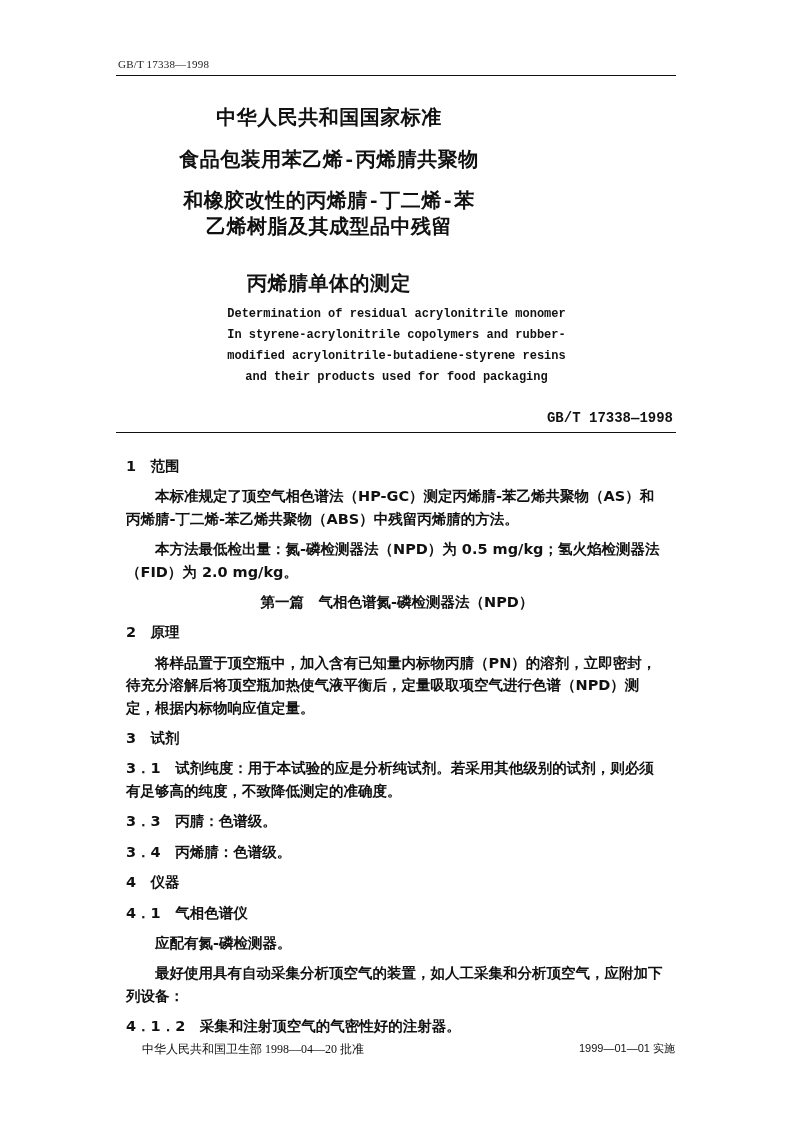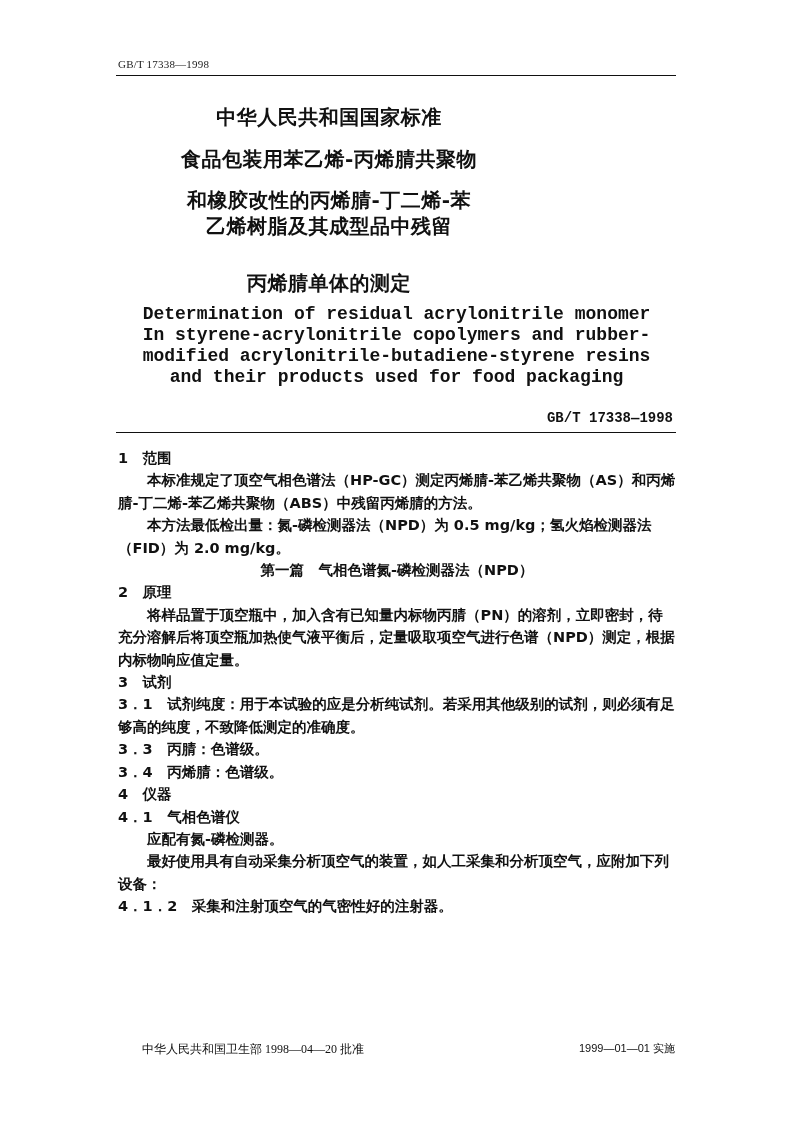--- a/index.html
+++ b/index.html
@@ -1,25 +1,25 @@
 <!DOCTYPE html>
 <html><head>
 <meta charset="utf-8">
 <style>
   html, body { margin: 0; padding: 0; background: #ffffff; }
   body { width: 793px; height: 1122px; position: relative; overflow: hidden; color: #111; font-family: "DejaVu Sans", sans-serif; }
   .abs { position: absolute; }
   .hdr-code { left: 118px; top: 58px; font-family: "Liberation Serif", serif; font-size: 11px; color: #222; letter-spacing: 0.2px; }
   .hdr-rule { left: 116px; top: 75px; width: 560px; height: 0; border-top: 1.5px solid #111; }
-  .cn-title { left: 0; width: 658px; text-align: center; font-size: 20px; font-weight: bold; letter-spacing: 0.5px; }
-  .en-title { left: 0; width: 793px; text-align: center; font-family: "Liberation Mono", monospace; font-weight: bold; font-size: 18px; line-height: 21px; top: 304px; }
+  .cn-title { left: 0; width: 658px; text-align: center; font-size: 20px; font-weight: bold; letter-spacing: 0.5px; font-family: Liberation Mono, monospace; }
+  .en-title { left: 0; width: 793px; text-align: center; font-family: "Liberation Mono", monospace; font-weight: bold; font-size: 12px; line-height: 21px; top: 304px; }
   .std-code { right: 120px; top: 410px; font-family: "Liberation Mono", monospace; font-weight: bold; font-size: 14px; }
   .std-rule { left: 116px; top: 432px; width: 560px; border-top: 1.5px solid #111; }
   .body { left: 118px; top: 447px; width: 558px; font-size: 14.5px; line-height: 22.4px; font-weight: bold; }
-  .body p { margin: 0; }
+  .body p { margin: 8px; }
   .ind { text-indent: 2em; }
   .center { text-align: center; }
   .sec { }
   .foot-left { left: 118px; top: 1041px; font-family: "Liberation Serif", serif; font-size: 12px; margin-left: 24px; }
   .foot-right { right: 118px; top: 1041px; font-family: Liberation Sans, sans-serif; font-size: 11px; }
 </style>
 </head>
 <body>
 
 <div class="abs hdr-code">GB/T 17338—1998</div>

